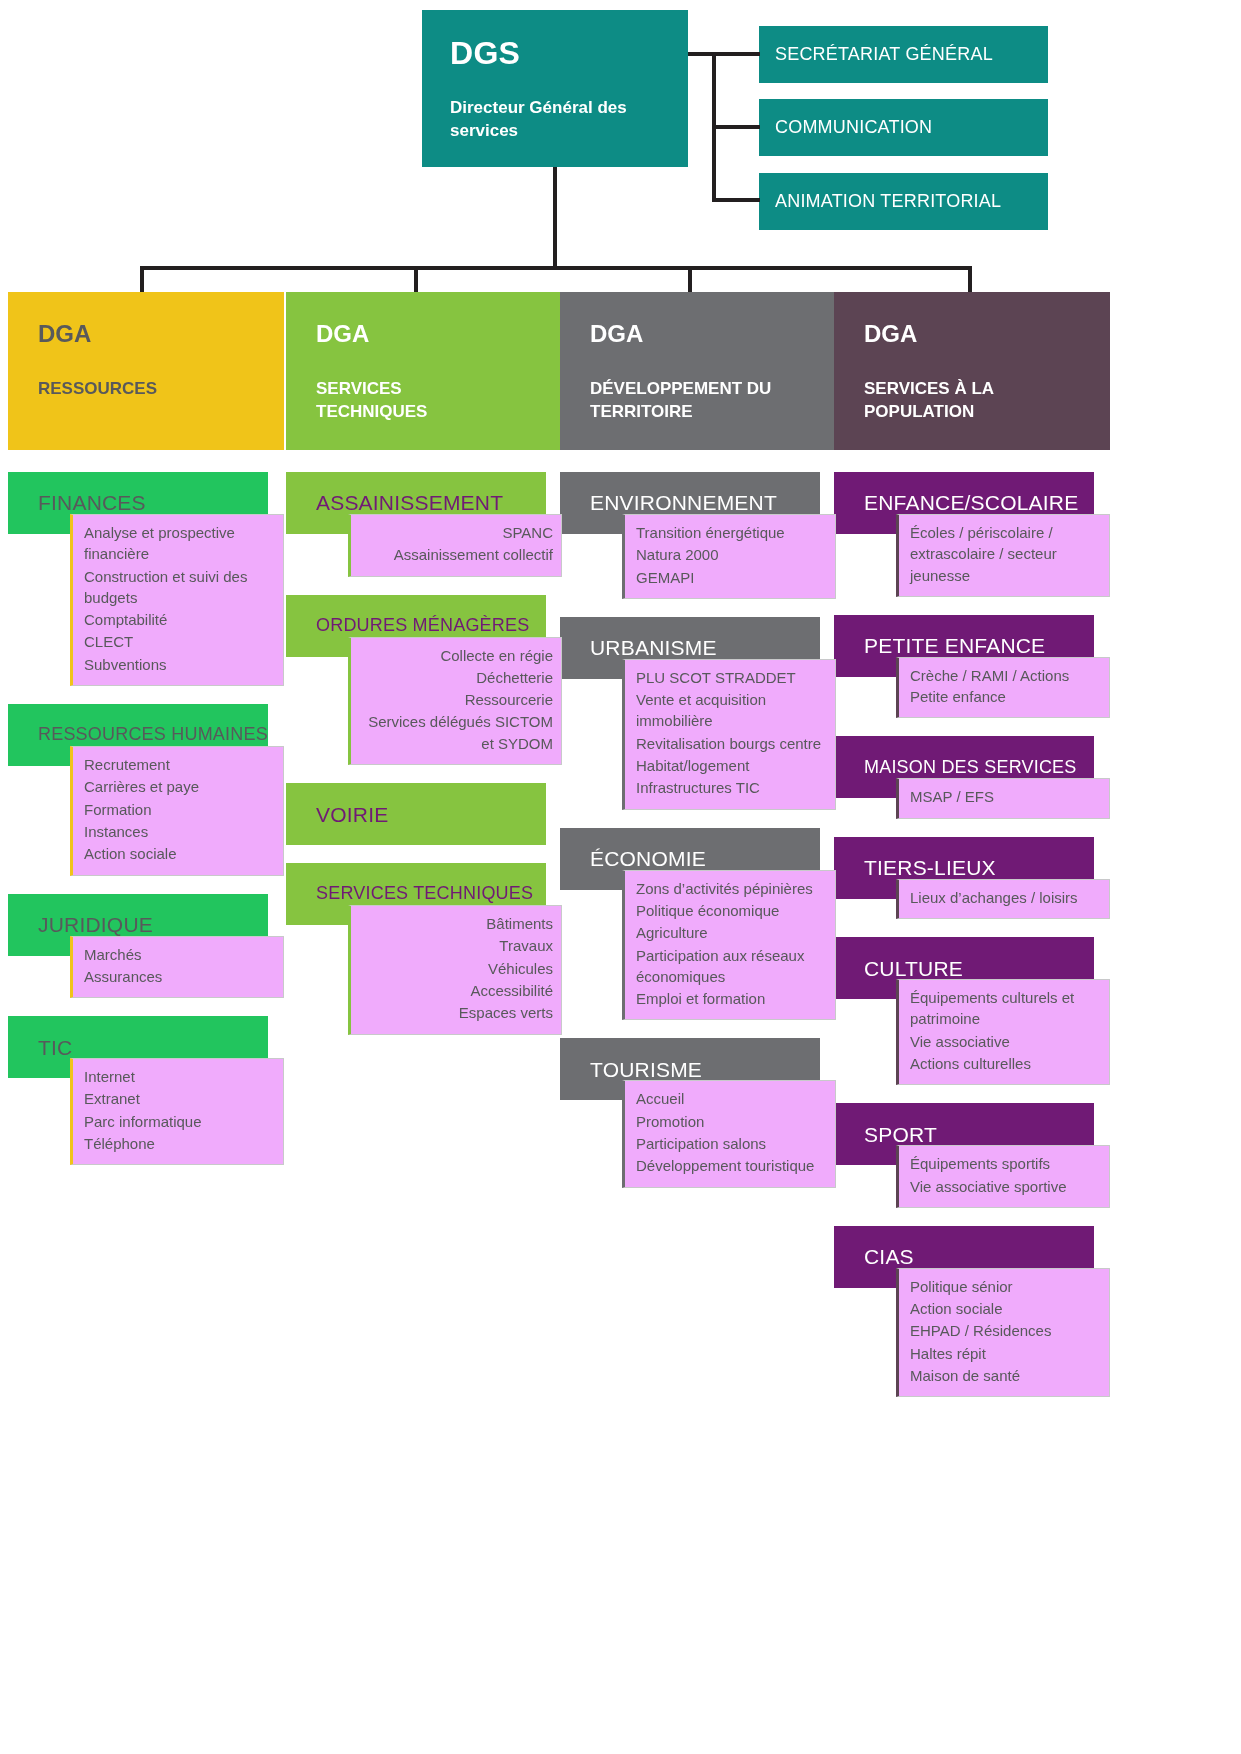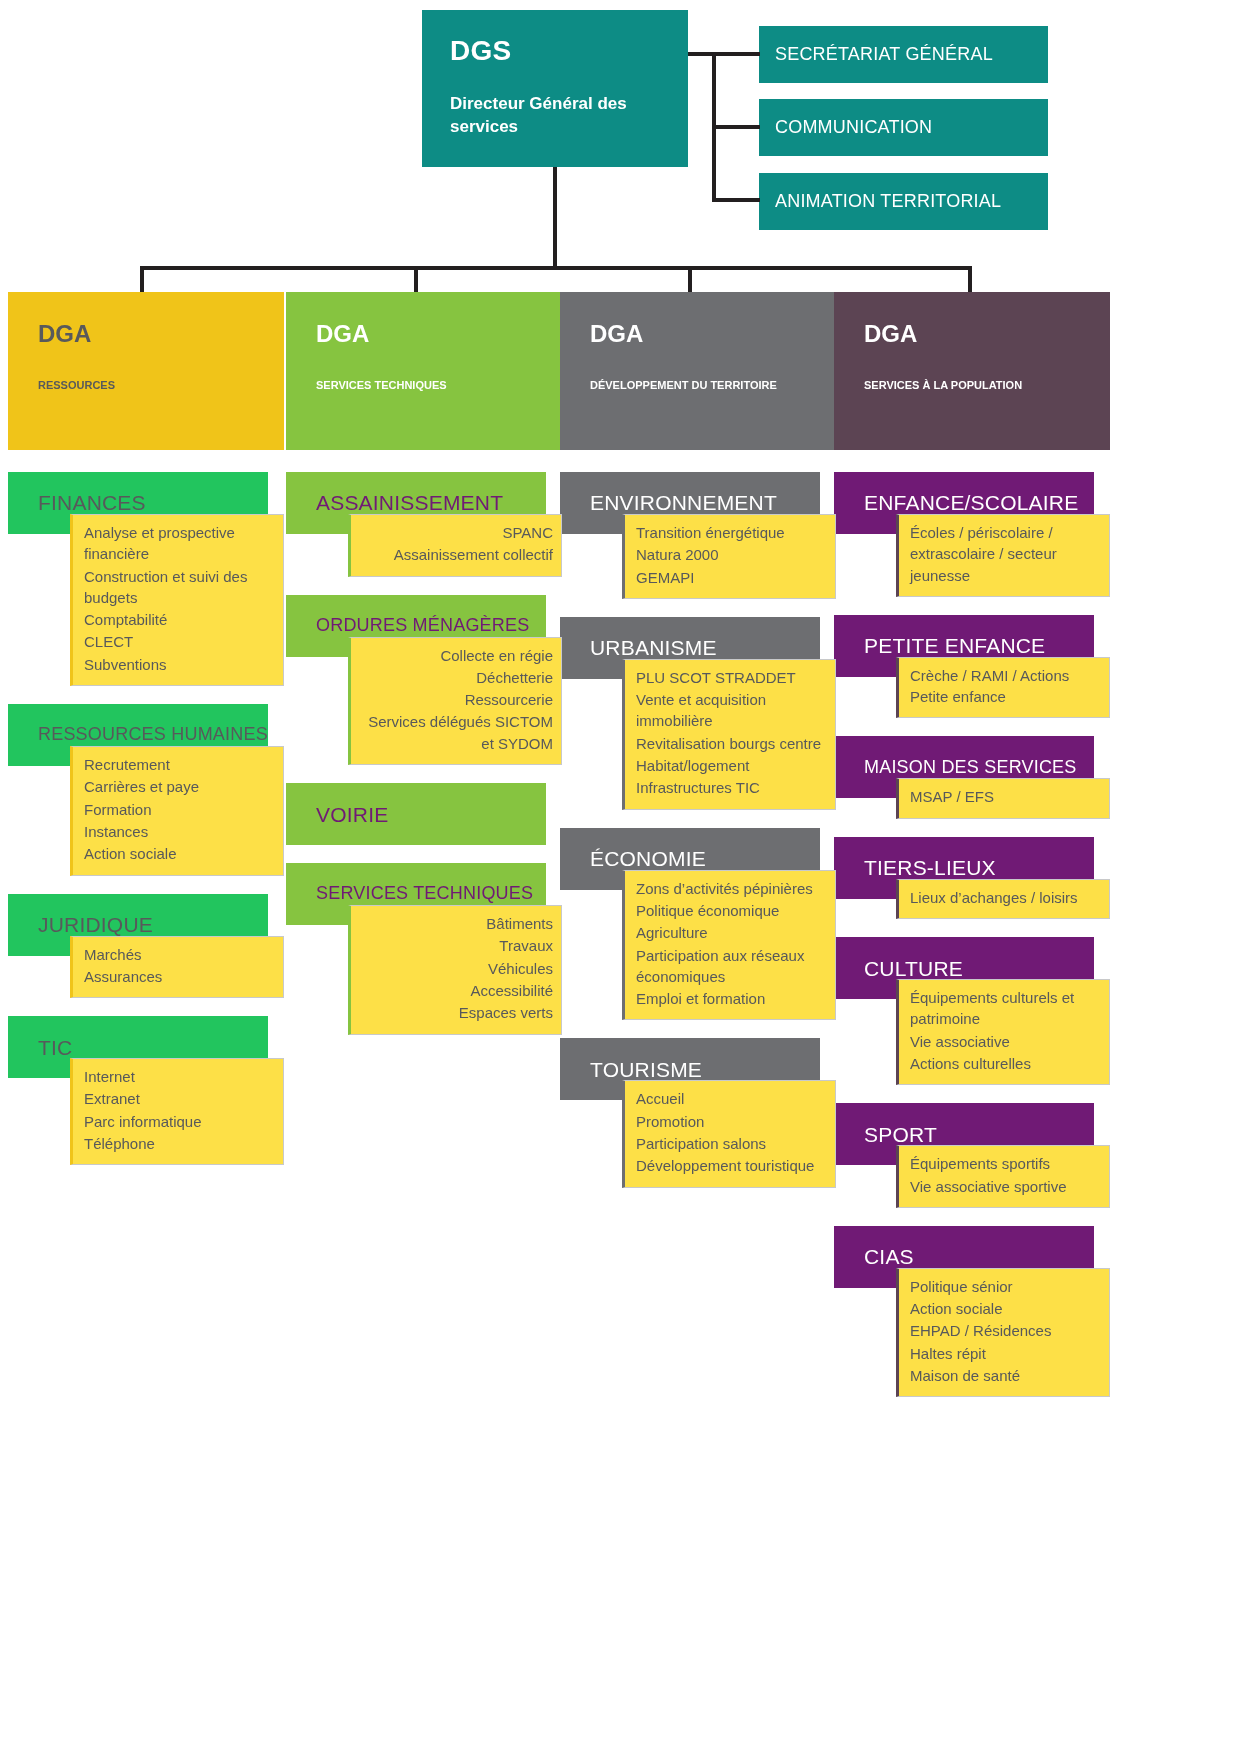--- a/index.html
+++ b/index.html
@@ -27,21 +27,21 @@
     left: 422px;
     top: 10px;
     width: 266px;
     height: 157px;
     background: #0d8c85;
     color: #ffffff;
     box-sizing: border-box;
     padding: 26px 0 0 28px;
   }
   .dgs-title {
-    font-size: 28px;
+    font-size: 32px;
     font-weight: bold;
     letter-spacing: .3px;
     line-height: 1.1;
   }
   .dgs-sub {
     margin-top: 26px;
     font-size: 17px;
     font-weight: bold;
     line-height: 1.35;
     width: 215px;
@@ -91,21 +91,21 @@
     padding: 30px 0 0 30px;
     margin-bottom: 22px;
   }
   .dga-head .dga-label {
     font-size: 24px;
     font-weight: bold;
     line-height: 1;
   }
   .dga-head .dga-name {
     margin-top: 32px;
-    font-size: 11px;
+    font-size: 17px;
     font-weight: bold;
     line-height: 1.35;
     width: 200px;
     text-transform: uppercase;
   }
 
   .group { position: relative; margin-bottom: 18px; }
 
   .group-head {
     box-sizing: border-box;
@@ -118,21 +118,21 @@
     letter-spacing: .2px;
     line-height: 1.1;
   }
   .group-head.small { font-size: 18px; }
 
   .group-items {
     position: relative;
     margin-top: -20px;
     margin-left: 62px;
     width: 214px;
-    background: #fde047;
+    background: #f0abfc;
     border: 1px solid #c8c9ca;
     border-left-width: 3px;
     box-sizing: border-box;
     padding: 7px 8px 9px 11px;
     font-size: 15px;
     line-height: 1.42;
     color: #58595b;
     z-index: 2;
   }
   .group-items .li { margin: 0 0 1px 0; }

